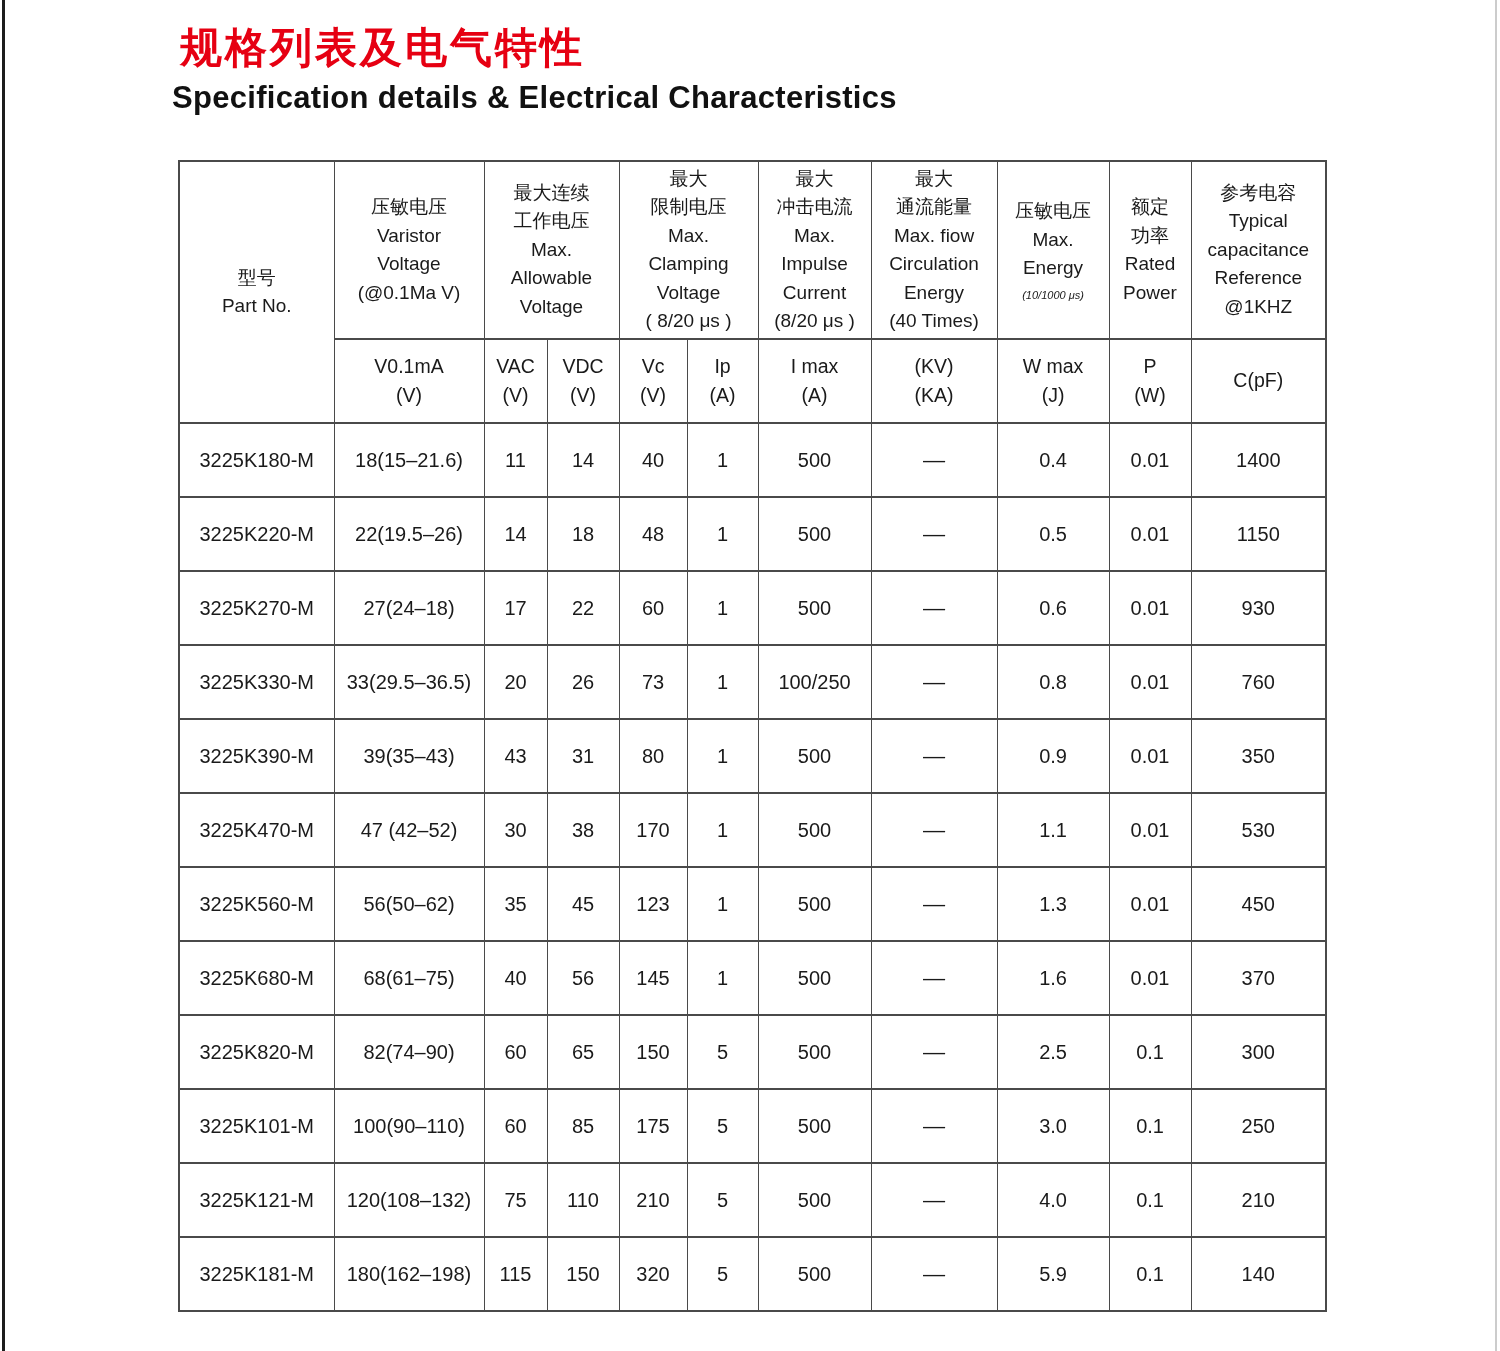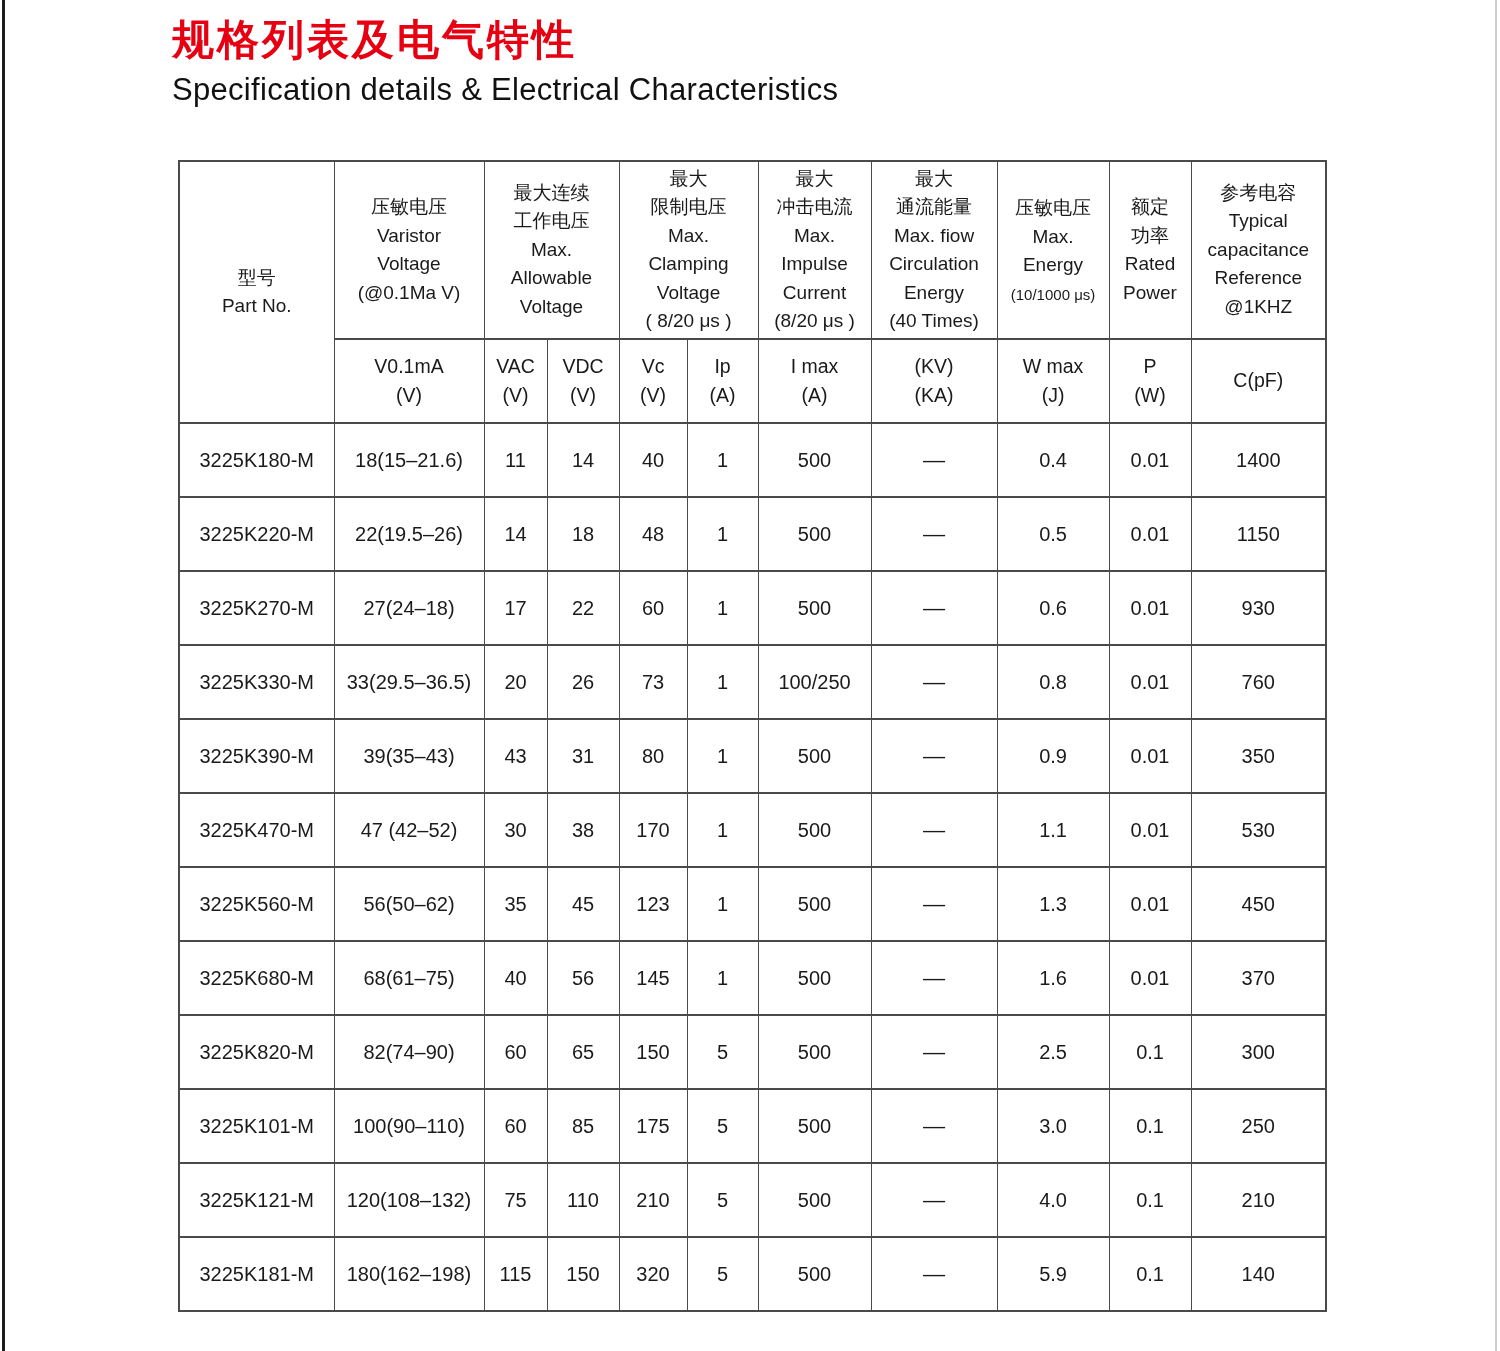--- a/index.html
+++ b/index.html
@@ -19,31 +19,31 @@
   }
   .page-border-right {
     position: absolute; left: 1495px; top: 0;
     width: 2px; height: 1351px;
     background: #cccccc;
   }
   .header-block {
     position: absolute; left: 172px; top: 16px;
   }
   .title-zh {
-    margin: 0;
+    margin: 8px;
     font-size: 42px;
     font-weight: bold;
     color: #e60012;
     letter-spacing: 3px;
     line-height: 1.15;
   }
   .title-en {
     margin: 8px 4px 0 0;
     font-size: 31px;
-    font-weight: normal;
+    font-weight: bold;
     color: #111111;
     letter-spacing: 0.3px;
   }
   table.spec {
     position: absolute; left: 178px; top: 160px;
     width: 1147px;
     border-collapse: collapse;
     table-layout: fixed;
     border: 2px solid #4a4a4a;
   }
@@ -66,21 +66,21 @@
   tr.units-row th {
     height: 84px;
     font-size: 19.5px;
     line-height: 1.5;
   }
   tbody td {
     height: 74px;
     font-size: 20px;
   }
   .multiline { white-space: pre-line; display: block; }
-  .subline { display: block; font-size: 15px; margin-top: 4px; white-space: pre-line; }
+  .subline { display: block; font-size: 11px; margin-top: 4px; white-space: pre-line; font-style: italic; }
 </style>
 </head>
 <body>
 
 <div class="page-border-left"></div>
 <div class="page-border-right"></div>
 
 <div class="header-block">
   <h1 class="title-zh">规格列表及电气特性</h1>
   <h2 class="title-en">Specification details &amp; Electrical Characteristics</h2>

